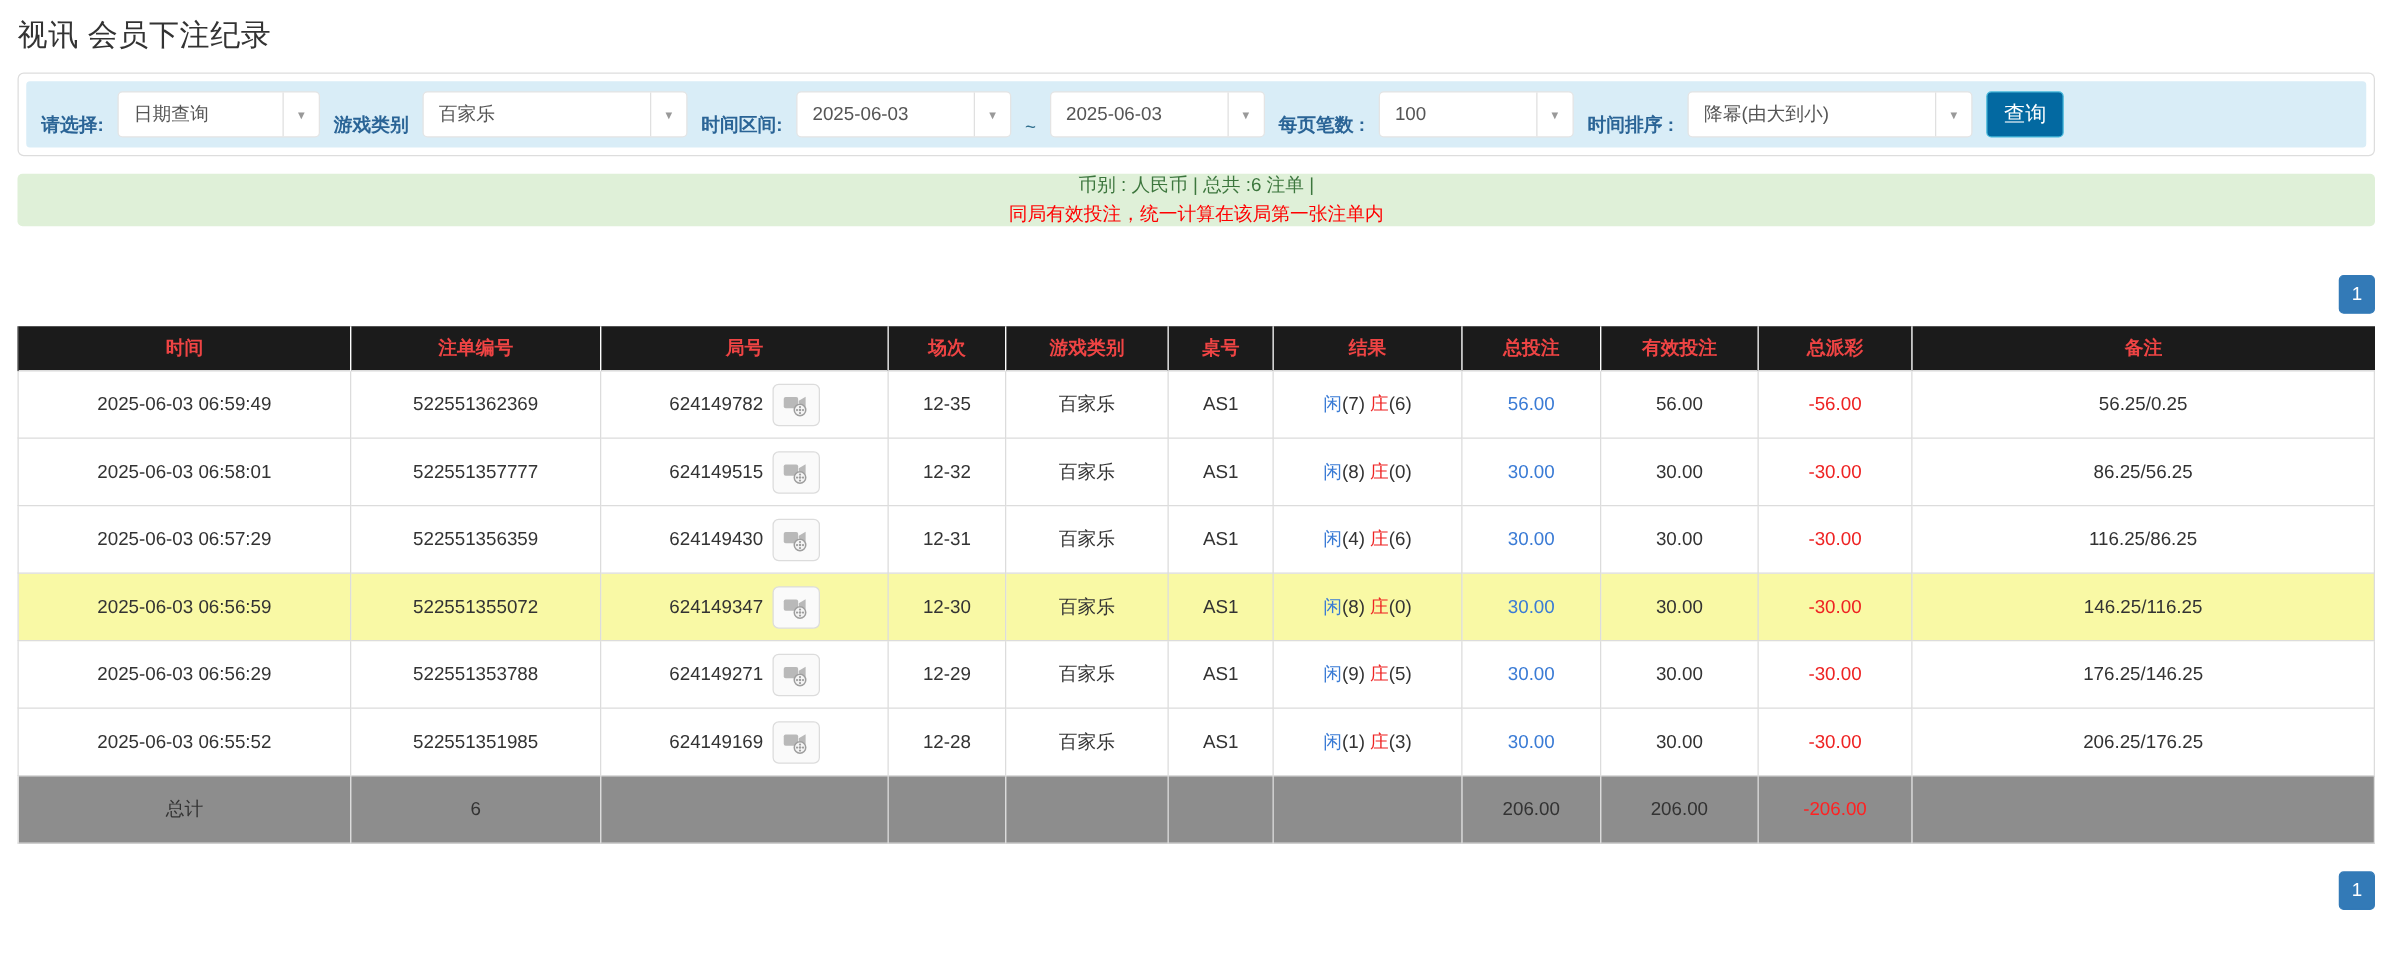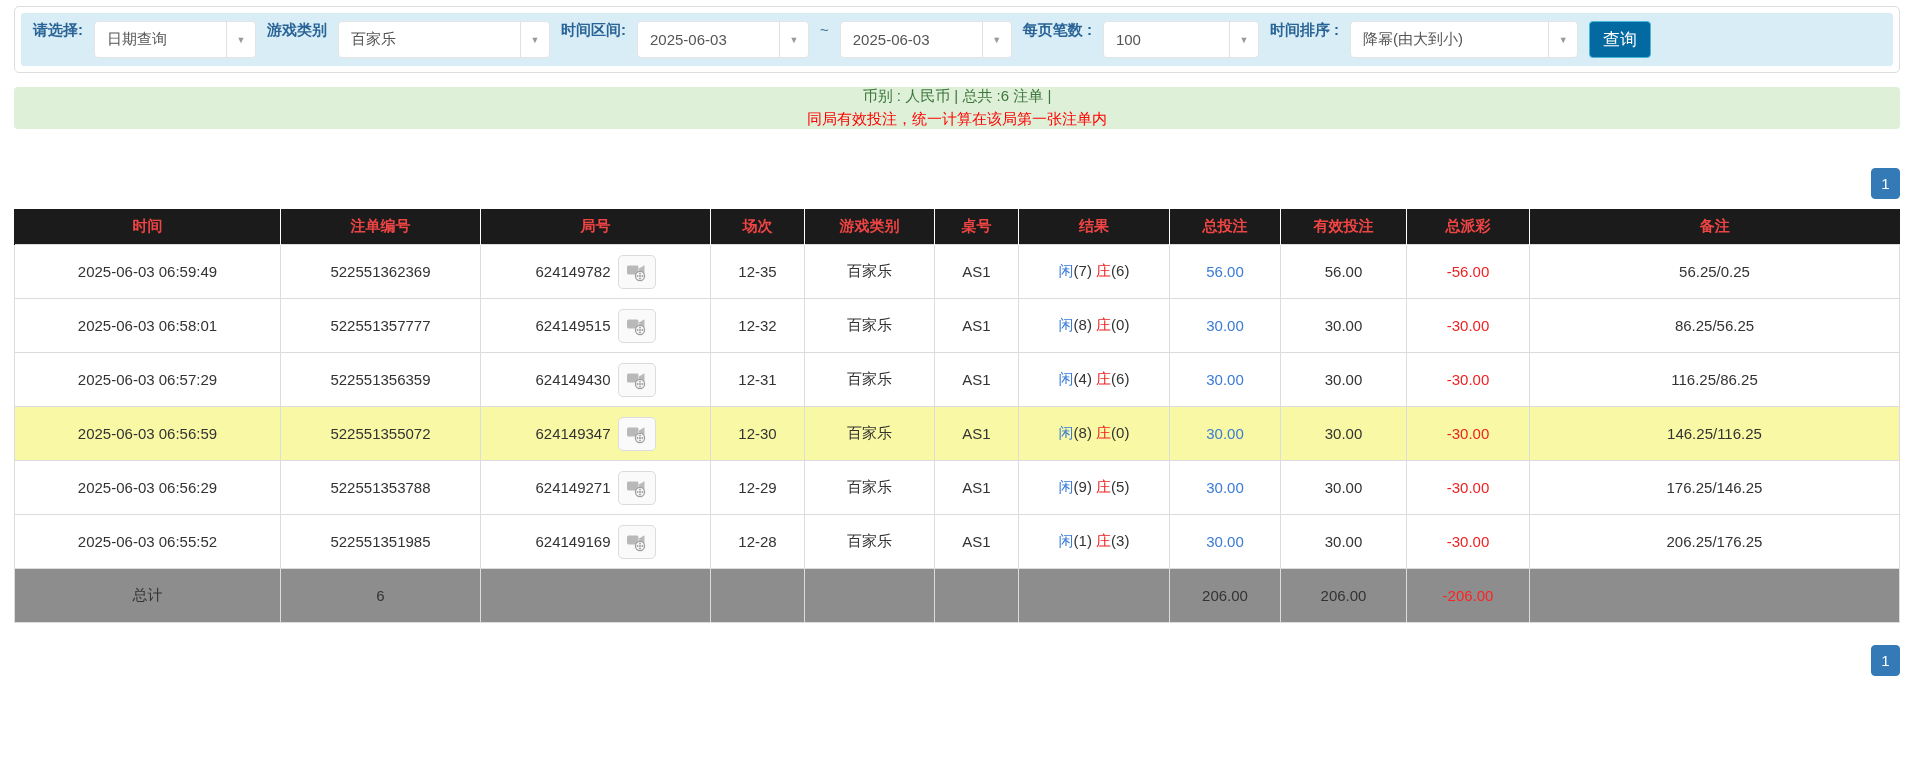--- a/index.html
+++ b/index.html
@@ -1,21 +1,21 @@
 <!DOCTYPE html>
 <html><head>
 <meta charset="utf-8">
 <style>
   html,body{margin:0;padding:0;background:#fff;}
   body{width:1914px;height:769px;overflow:hidden;font-family:"Liberation Sans","DejaVu Sans",sans-serif;color:#333;}
   .wrap{padding:6px 14px 0 14px;}
   .page-title{font-size:24px;color:#333;margin:6px 0 14px 0;font-weight:500;letter-spacing:.5px;}
   
   .filter-panel{border:1px solid #ddd;border-radius:5px;padding:6px;margin-bottom:14px;background:#fff;}
-  .filter-bar{background:#d9edf7;border-radius:3px;display:flex;align-items:flex-start;padding:8px 12px;gap:11px;}
+  .filter-bar{background:#d9edf7;border-radius:3px;display:flex;align-items:flex-end;padding:8px 12px;gap:11px;}
   .flabel{color:#2a6496;font-weight:bold;font-size:15px;white-space:nowrap;}
   .tilde{color:#31708f;font-size:15px;}
   .fselect{background:#fff;border:1px solid #e4e4e4;border-radius:4px;height:37px;display:flex;align-items:center;justify-content:space-between;font-size:15px;color:#555;cursor:pointer;box-sizing:border-box;gap:32px;}
   .fselect .val{padding:0 12px;white-space:nowrap;overflow:hidden;}
   .caret-box{width:28px;align-self:stretch;border-left:1px solid #e0e0e0;display:flex;align-items:center;justify-content:center;color:#999;font-size:9px;}
   .w-qt{width:162px}.w-gt{width:212px}.w-date{width:172px}.w-ps{width:156px}.w-ts{width:228px}
   .search-btn{background:#0369a1;border:1px solid #46b8da;color:#fff;border-radius:4px;height:37px;padding:0 13px;font-size:17px;cursor:pointer;}
   
   .summary-bar{background:#dff0d8;border-radius:4px;height:42px;display:flex;align-items:center;justify-content:space-between;padding:0 16px;font-size:15px;color:#3c763d;flex-direction:column;}
   .summary-bar .notice{color:#ff0000;}
@@ -38,20 +38,21 @@
   .xian{color:#3a7bd5;}
   .zhuang{color:#ee2222;}
   .round-wrap{display:inline-flex;align-items:center;gap:7px;}
   .video-btn{width:38px;height:34px;border:1px solid #dcdcdc;border-radius:5px;background:#fafafa;display:inline-flex;align-items:center;justify-content:center;cursor:pointer;padding:0;}
 </style>
 </head>
 <body>
 
 <div class="wrap">
 
+  <div class="page-title">视讯 会员下注纪录</div>
 
   <div class="filter-panel">
     <div class="filter-bar">
       <span class="flabel">请选择:</span>
       <div class="fselect w-qt">
         <span class="val">日期查询</span>
         <span class="caret-box">▼</span>
       </div>
 
       <span class="flabel">游戏类别</span>

